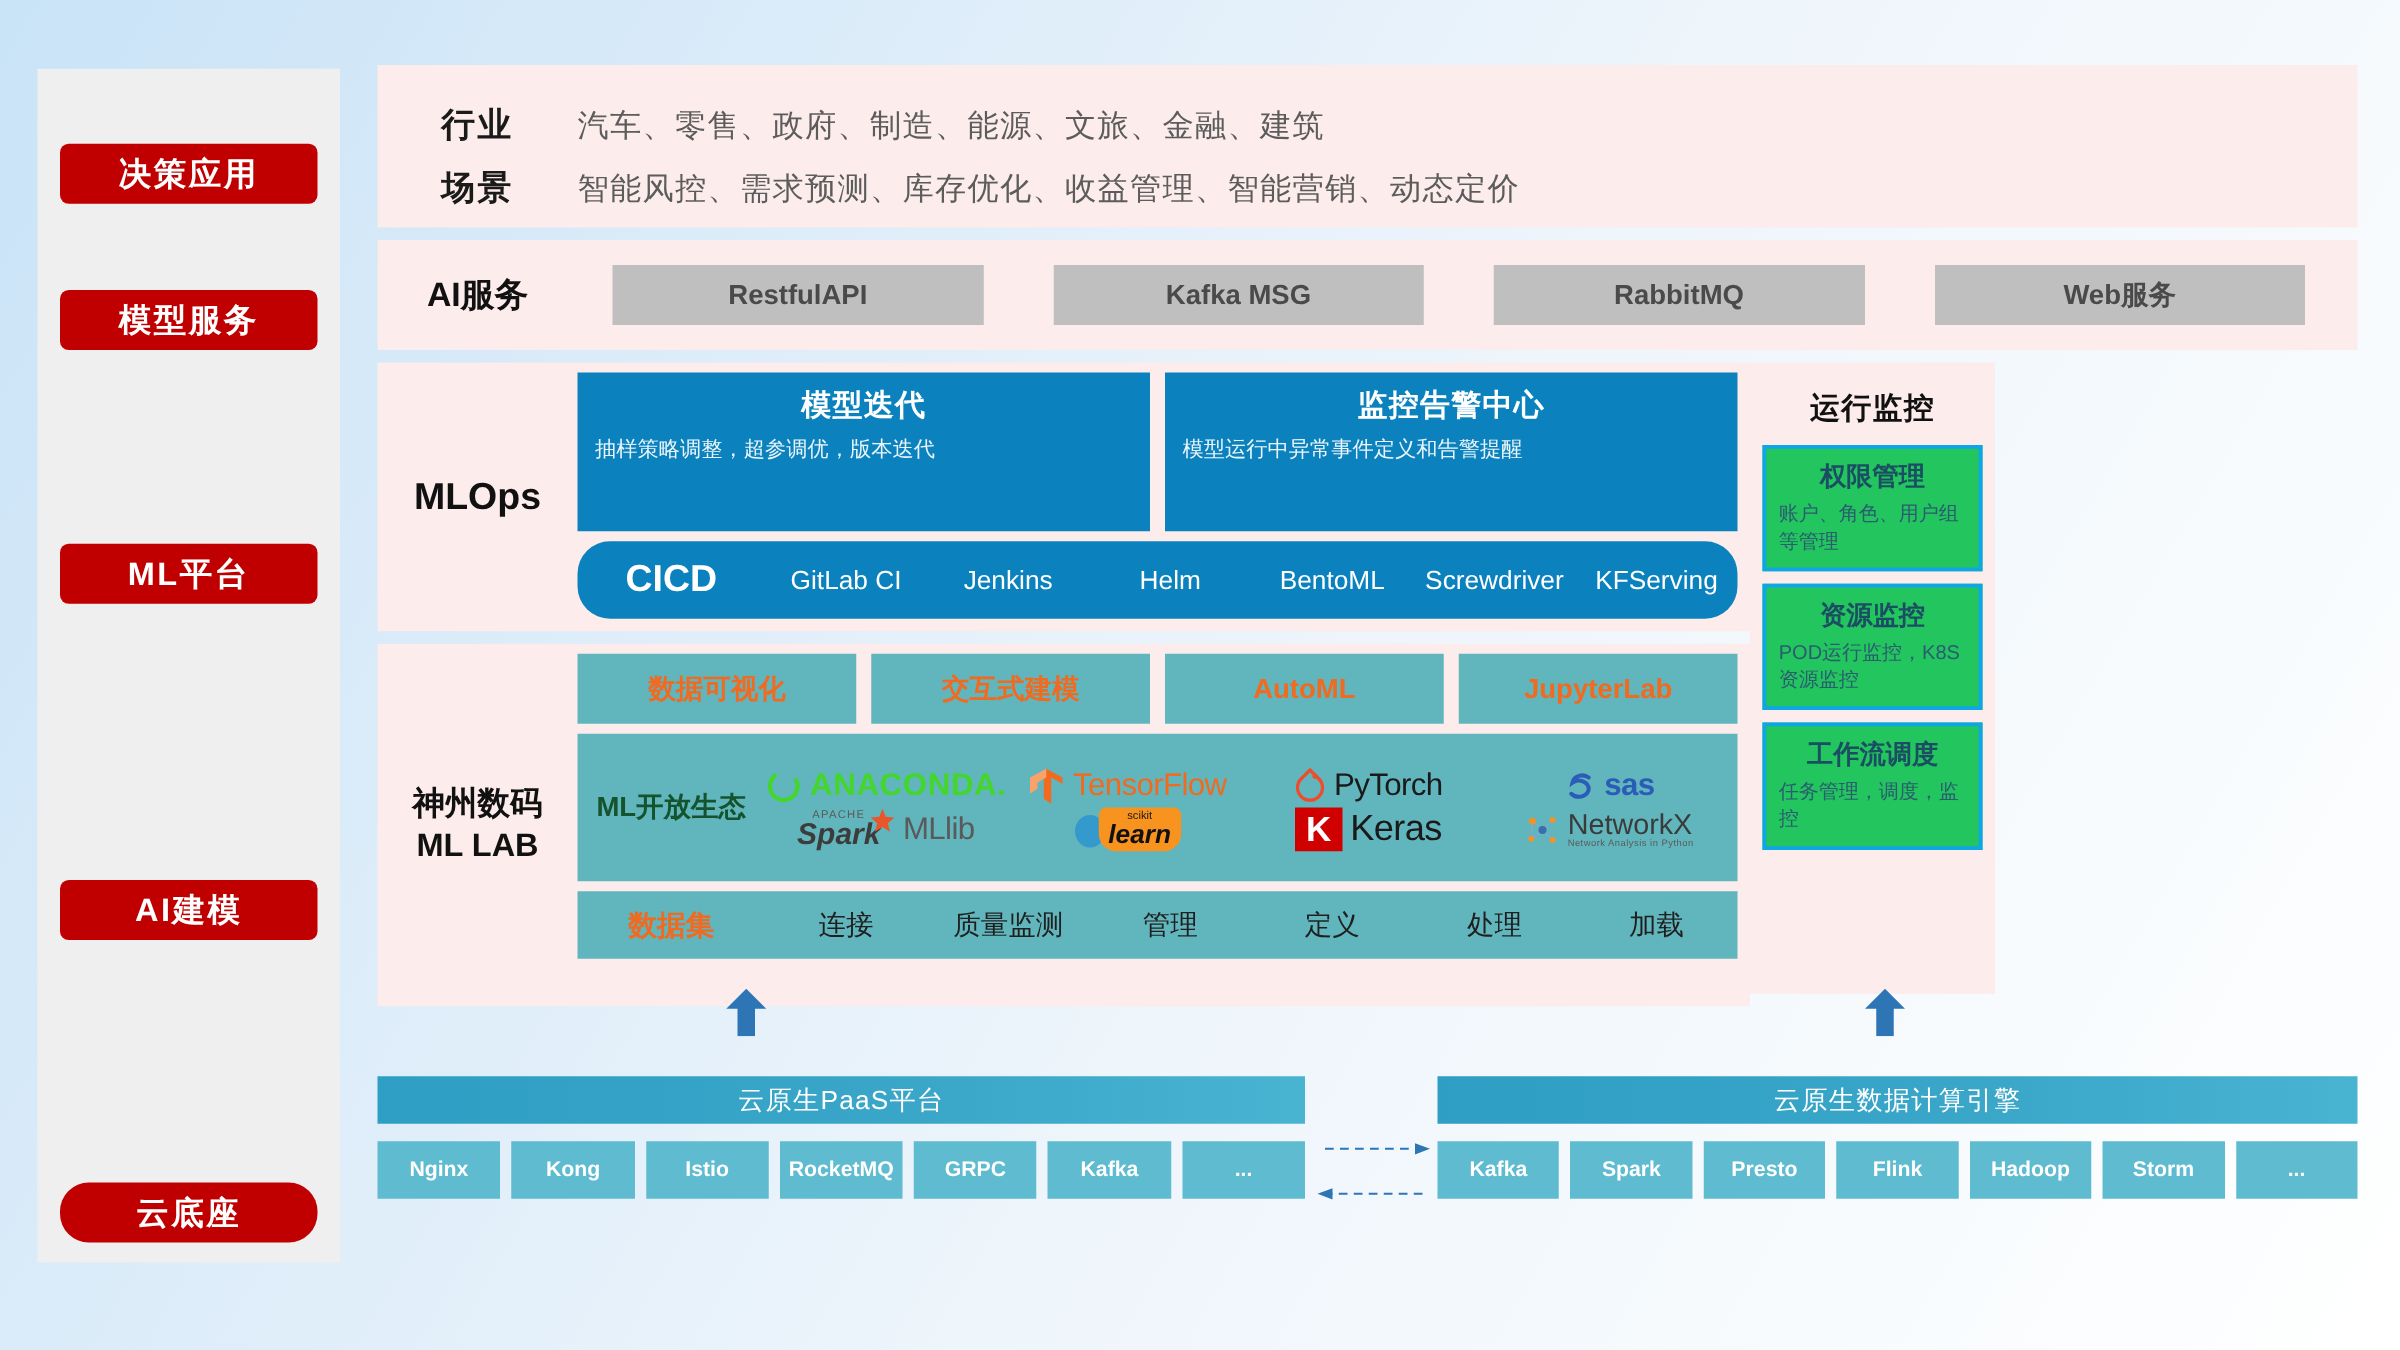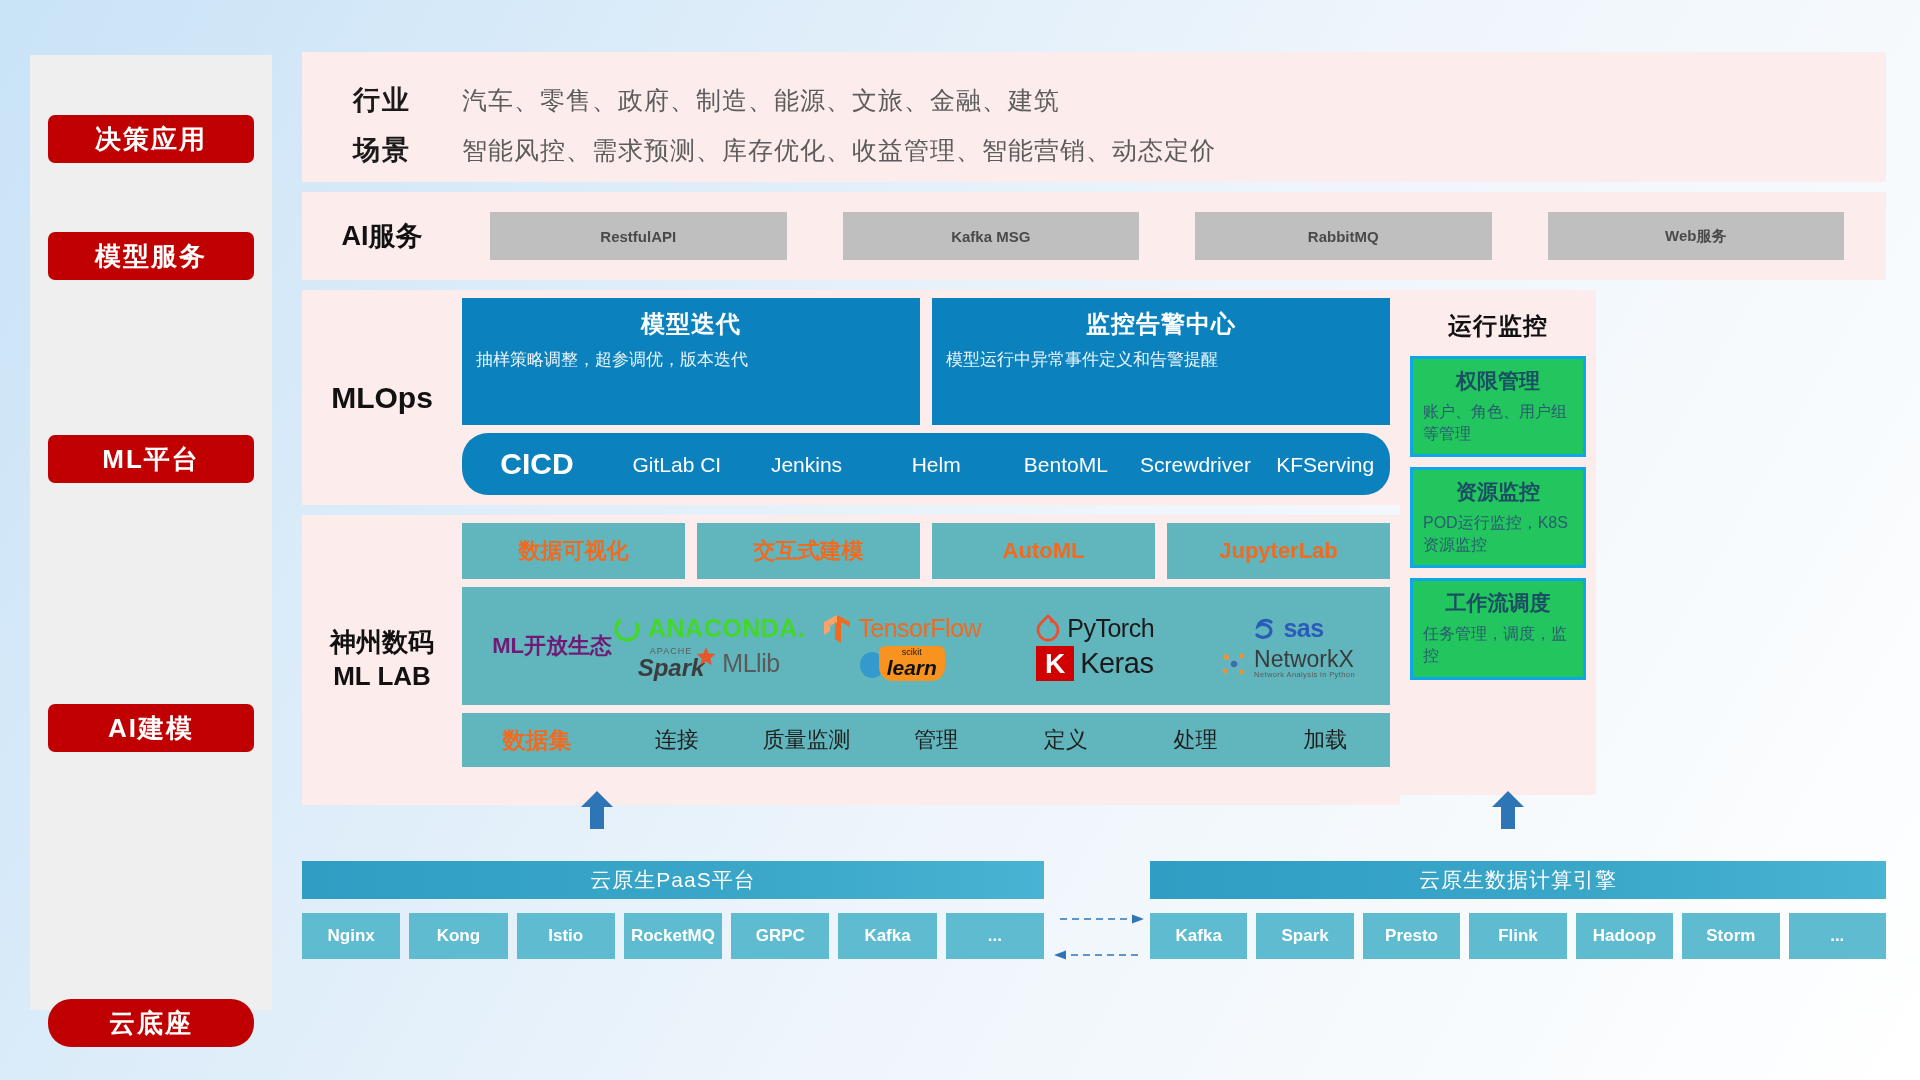--- a/index.html
+++ b/index.html
@@ -38,21 +38,21 @@
     font-weight: bold;
     letter-spacing: 2px;
     display: flex;
     align-items: center;
     justify-content: center;
   }
   #pill-decision  { top: 60px; }
   #pill-modelsvc  { top: 177px; }
   #pill-mlplat    { top: 380px; }
   #pill-aimodel   { top: 649px; }
-  #pill-cloud     { top: 944px; border-radius: 23px; }
+  #pill-cloud     { top: 891px; border-radius: 23px; }
 
   
   #body-stack {
     position: absolute;
     left: 302px; top: 52px;
     width: 1584px;
   }
 
   .band {
     background: #fceceb;
@@ -105,21 +105,21 @@
     display: flex;
     gap: 0;
     padding-right: 14px;
   }
   .svc-chip {
     flex: 1;
     margin: 0 28px;
     height: 48px;
     background: #bfbfbf;
     color: #4a4a4a;
-    font-size: 15px;
+    font-size: 22px;
     font-weight: bold;
     display: flex;
     align-items: center;
     justify-content: center;
   }
 
   
   #band-mlplat {
     height: 215px;
     display: flex;
@@ -272,22 +272,22 @@
   }
   #eco-block {
     margin-top: 8px;
     height: 118px;
     background: #61b6bd;
     display: flex;
     align-items: center;
   }
   #eco-label {
     width: 150px;
-    text-align: right;
-    color: #701a75;
+    text-align: center;
+    color: #14532d;
     font-size: 22px;
     font-weight: bold;
   }
   #eco-logos {
     flex: 1;
     display: grid;
     grid-template-columns: repeat(4, 1fr);
     grid-template-rows: 1fr 1fr;
     align-items: center;
     justify-items: center;

